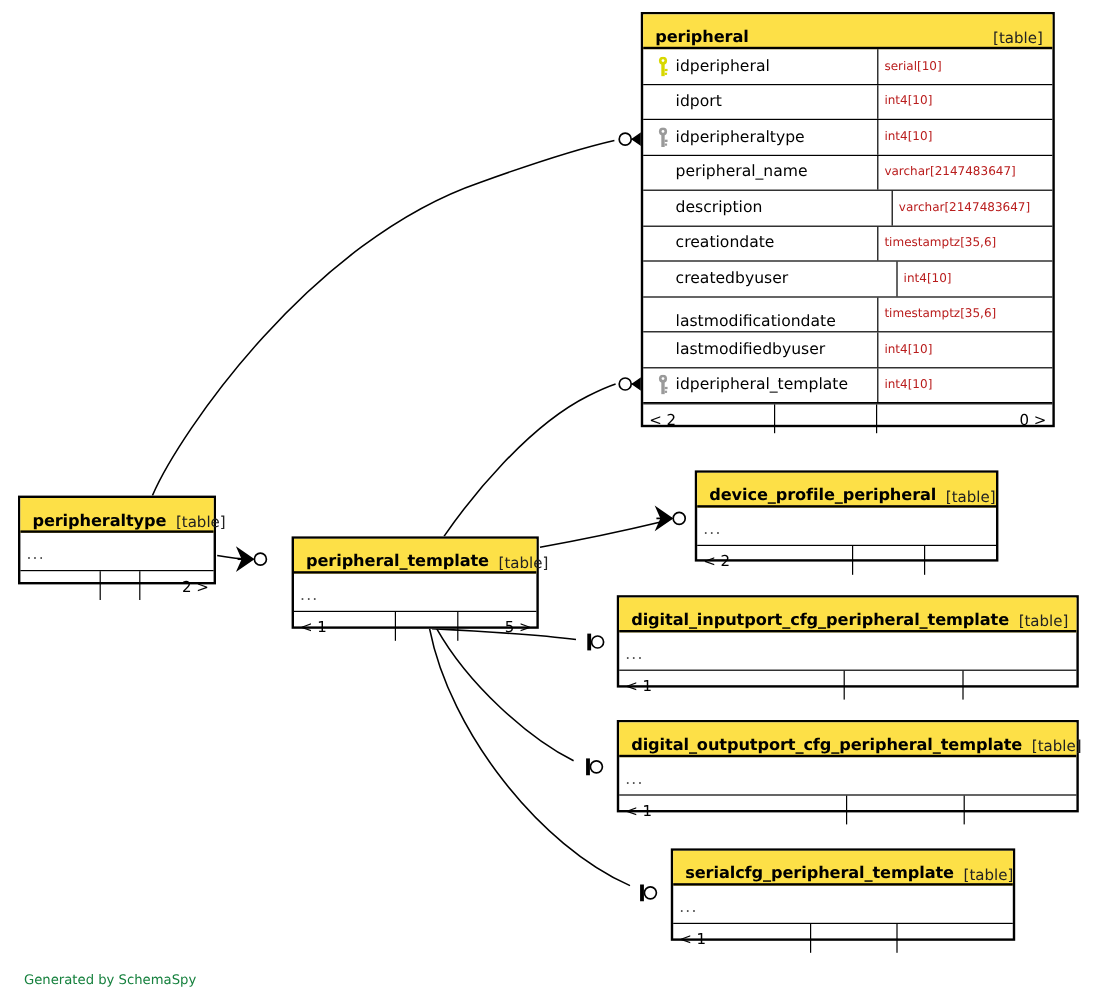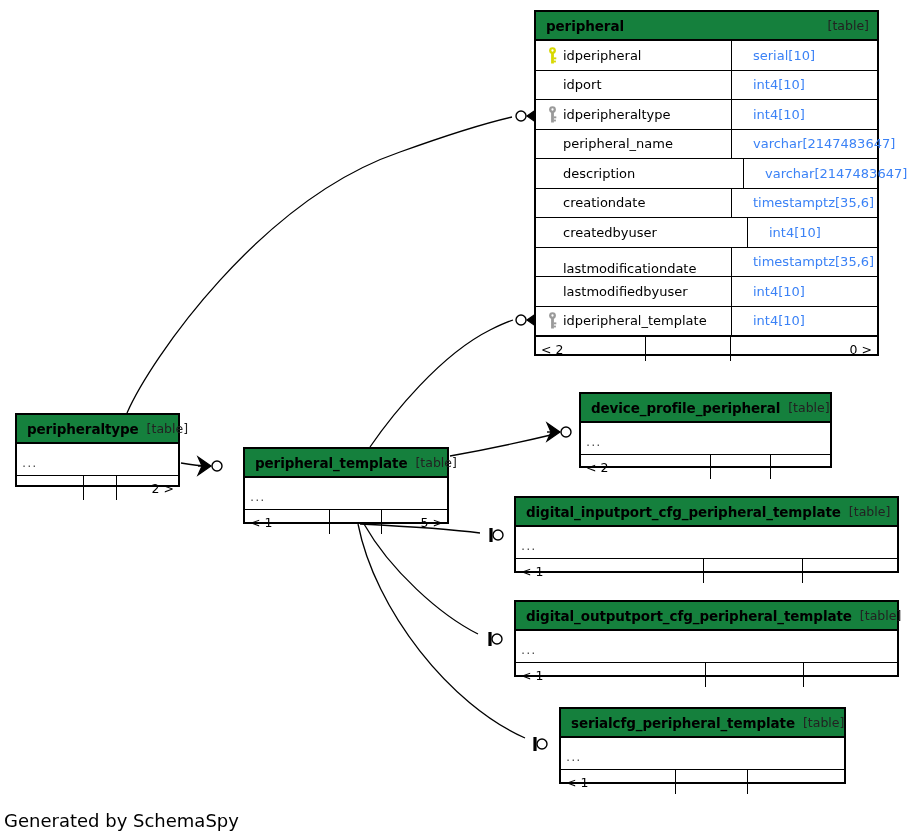--- a/index.html
+++ b/index.html
@@ -31,26 +31,26 @@
     pointer-events: none;
   }
   .table-box {
     position: absolute;
     background: #ffffff;
     border: 2px solid #000000;
     box-sizing: border-box;
     z-index: 5;
   }
   .tbl-header {
-    background: #15803d;
+    background: #fde047;
     border-bottom: 2px solid #000000;
     box-sizing: border-box;
     height: 29px;
     display: flex;
-    align-items: center;
+    align-items: flex-end;
     justify-content: space-between;
     padding: 0 8px 0 10px;
     white-space: nowrap;
   }
   .tbl-name {
     font-weight: bold;
     font-size: 13.5px;
     color: #000;
     letter-spacing: -0.1px;
   }
@@ -76,25 +76,24 @@
     color: #000;
     border-right: 1.5px solid #000;
     box-sizing: border-box;
     white-space: nowrap;
   }
   .col-type {
     flex: 1 1 auto;
     display: flex;
     align-items: center;
     padding-left: 5px;
-    font-size: 13px;
-    color: #3b82f6;
+    font-size: 10px;
+    color: #b91c1c;
     box-sizing: border-box;
     white-space: nowrap;
-    margin-left: 16px;
   }
   .keyslot {
     width: 21px;
     flex: 0 0 21px;
     display: flex;
     align-items: center;
     justify-content: center;
   }
   .ellipsis-row {
     display: flex;
@@ -120,24 +119,24 @@
     font-size: 12.5px;
     display: flex;
     align-items: center;
     padding: 0 5px;
     color: #000;
   }
   .fcell:last-child { border-right: none; }
   .fcell.right { justify-content: flex-end; }
   .credit {
     position: absolute;
-    left: 4px;
+    left: 20px;
     top: 810px;
-    font-size: 18px;
-    color: #000000;
+    font-size: 11px;
+    color: #15803d;
   }
 </style>
 </head>
 <body>
 
 <div id="canvas">
 
   <svg class="edges" viewBox="0 0 915 839" xmlns="http://www.w3.org/2000/svg">
       <g>
         <path d="M 127,413 C 150,360 260,200 400,152 C 450,134 490,122 512,117" fill="none" stroke="#000000" stroke-width="1.3"></path>

